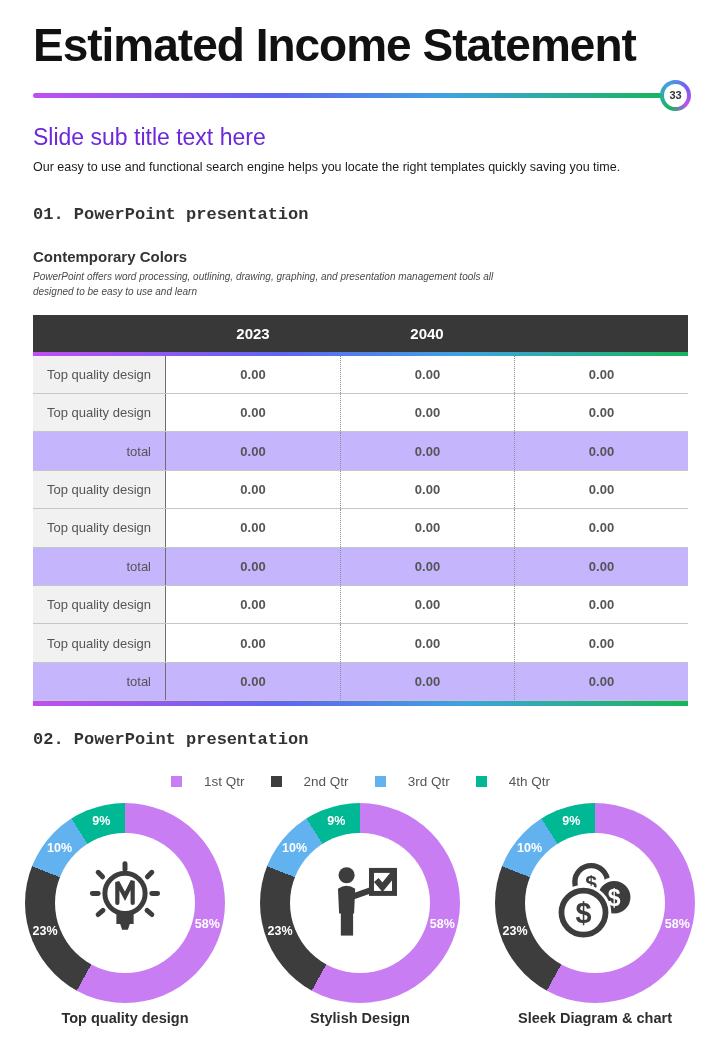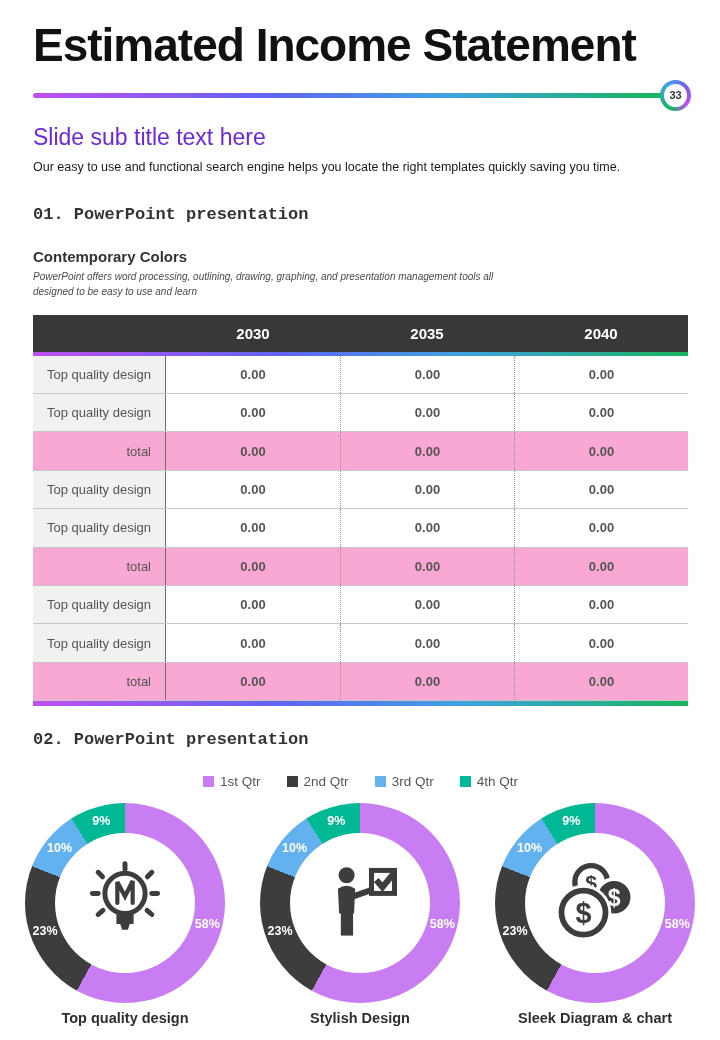--- a/index.html
+++ b/index.html
@@ -34,28 +34,28 @@
   .t-head { background:#383838; height:37px; }
   .t-head .h-cell { color:#fff; font-size:15px; font-weight:bold;
                     display:flex; align-items:center; justify-content:center; }
   .grad-strip { height:4px;
                 background:linear-gradient(90deg,#bf4ff0 0%,#6065f2 38%,#3fa3e0 66%,#17b55c 100%); }
   .t-row { height:38.4px; border-bottom:1px solid #c6c6c6; font-size:13px; color:#555; }
   .t-row .label-cell { background:#f1f1f1; border-right:1px solid #6e6e6e;
                        display:flex; align-items:center; justify-content:flex-end; padding-right:14px; }
   .t-row .val-cell { background:#fff; display:flex; align-items:center; justify-content:center;font-weight:bold; }
   .t-row .val-cell.dotted { border-left:1.5px dotted #8f8f8f; }
-  .t-row.total-row .label-cell, .t-row.total-row .val-cell { background:#f9a8d4; }
+  .t-row.total-row .label-cell, .t-row.total-row .val-cell { background:#c4b5fd; }
   .grad-bottom { height:4.5px;
                  background:linear-gradient(90deg,#bf4ff0 0%,#6065f2 38%,#3fa3e0 66%,#17b55c 100%); }
 
   
   .sec2-heading { margin-top:24px; }
   .legend { margin-top:25px; display:flex; justify-content:center; gap:26px; }
-  .legend-item { display:flex; align-items:center; gap:6px; font-size:13.5px; color:#555; }
+  .legend-item { display:flex; align-items:center; gap:22px; font-size:13.5px; color:#555; }
   .legend-swatch { width:11px; height:11px; display:inline-block; }
 
   .charts-row { margin-top:14px; display:flex; justify-content:space-between; padding:0 25px 0 25px;
                 width:720px; margin-left:-33px; }
   .chart-block { width:200px; display:flex; flex-direction:column; align-items:center; }
   .donut { position:relative; width:200px; height:200px; border-radius:50%; }
   .hole { position:absolute; left:30px; top:30px; width:140px; height:140px; border-radius:50%;
           background:#fff; display:flex; align-items:center; justify-content:center; }
   .slice-label { position:absolute; transform:translate(-50%,-50%); color:#fff;
                  font-size:12.5px; font-weight:bold; white-space:nowrap; }
@@ -77,22 +77,21 @@
   <div class="subtitle">Slide sub title text here</div>
   <div class="descr">Our easy to use and functional search engine  helps you locate the right templates quickly saving you time.</div>
 
   <div class="sec-heading sec1-heading">01. PowerPoint presentation</div>
   <div class="sub-heading">Contemporary Colors</div>
   <div class="italic-text">PowerPoint offers word processing, outlining, drawing, graphing, and presentation management tools all designed to be easy to use and learn</div>
 
   <div class="ptable">
     <div class="t-grid t-head" id="table-head">
         <div class="h-cell"></div>
-        <div class="h-cell">2030</div>
-        <div class="h-cell">2035</div>
+        <div class="h-cell">2023</div>
         <div class="h-cell">2040</div>
       </div>
     <div class="grad-strip"></div>
     <div id="table-body">
         <div class="t-grid t-row">
           <div class="label-cell">Top quality design</div>
           <div class="val-cell">0.00</div>
           <div class="val-cell dotted">0.00</div>
           <div class="val-cell dotted">0.00</div>
         </div>

